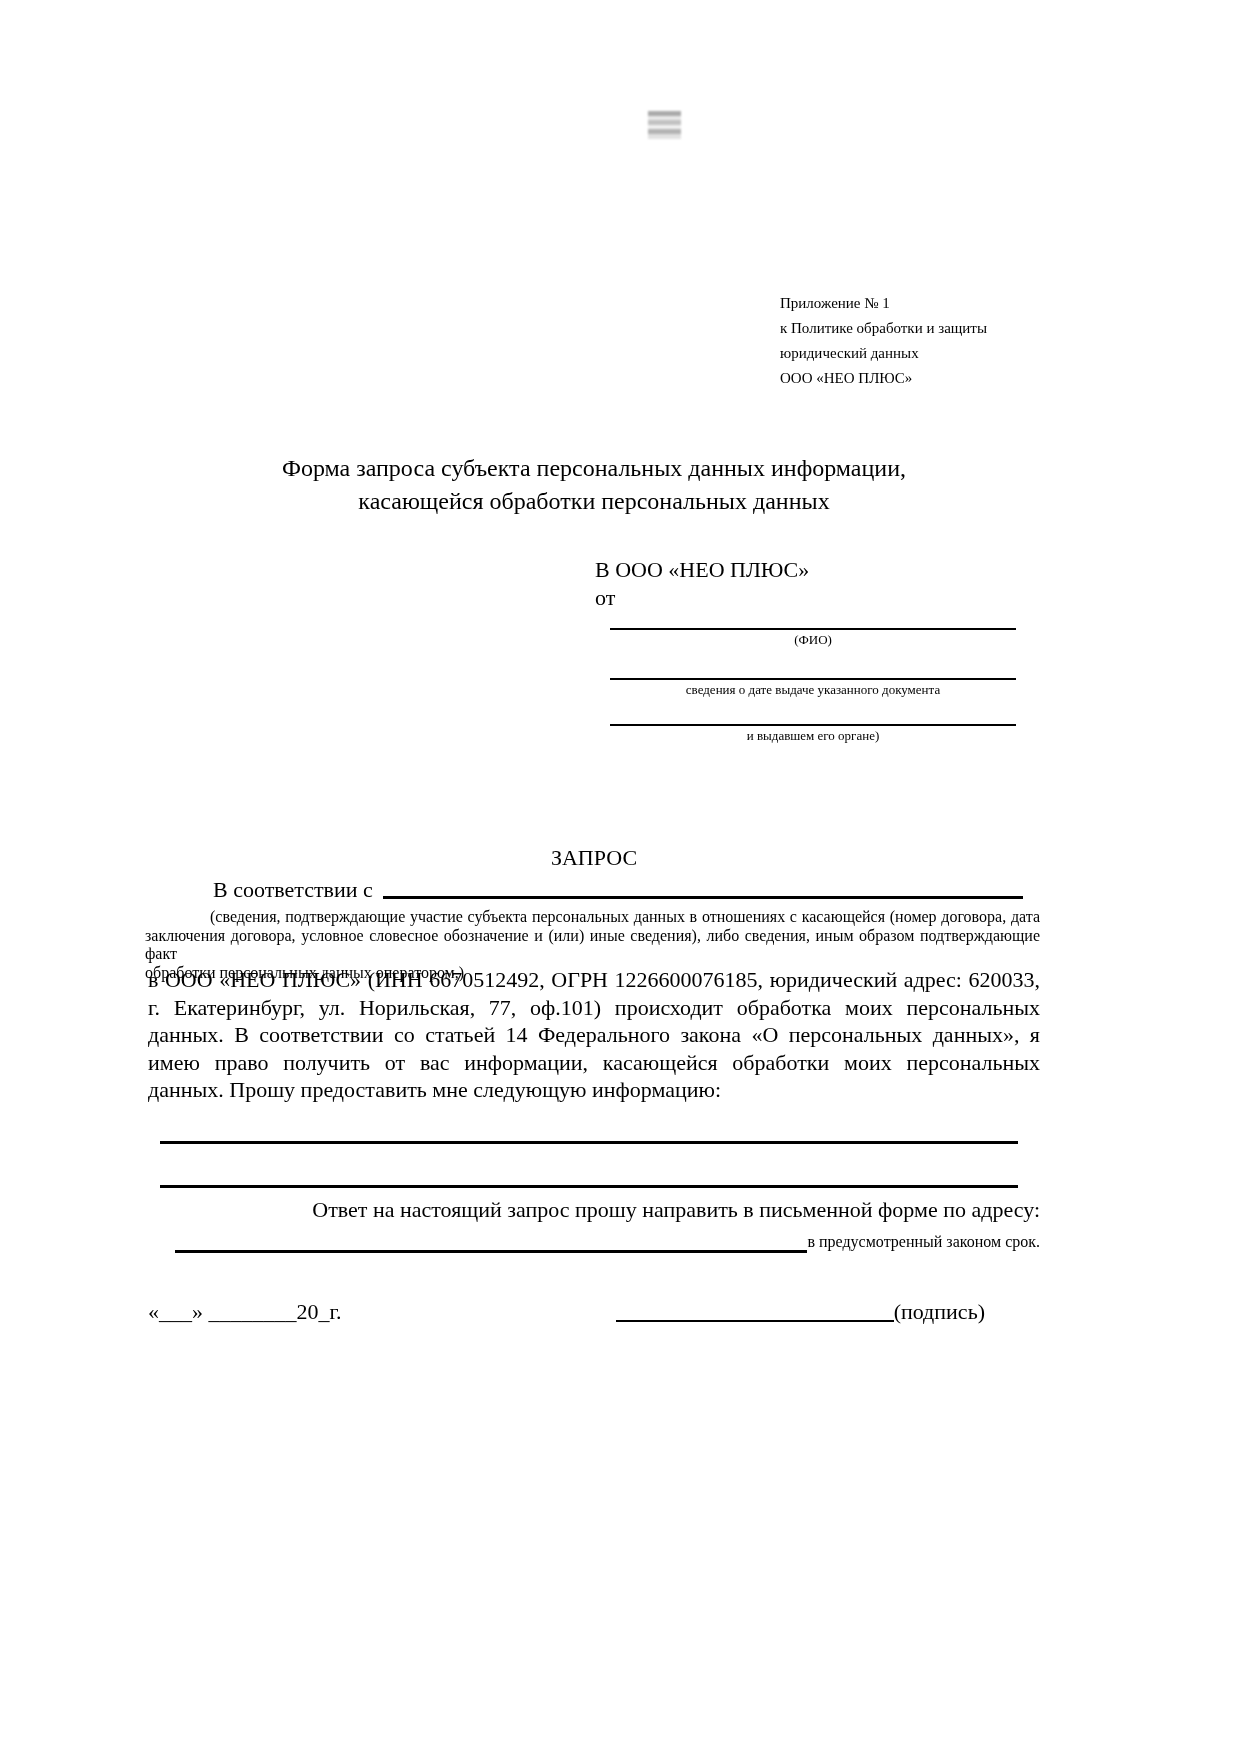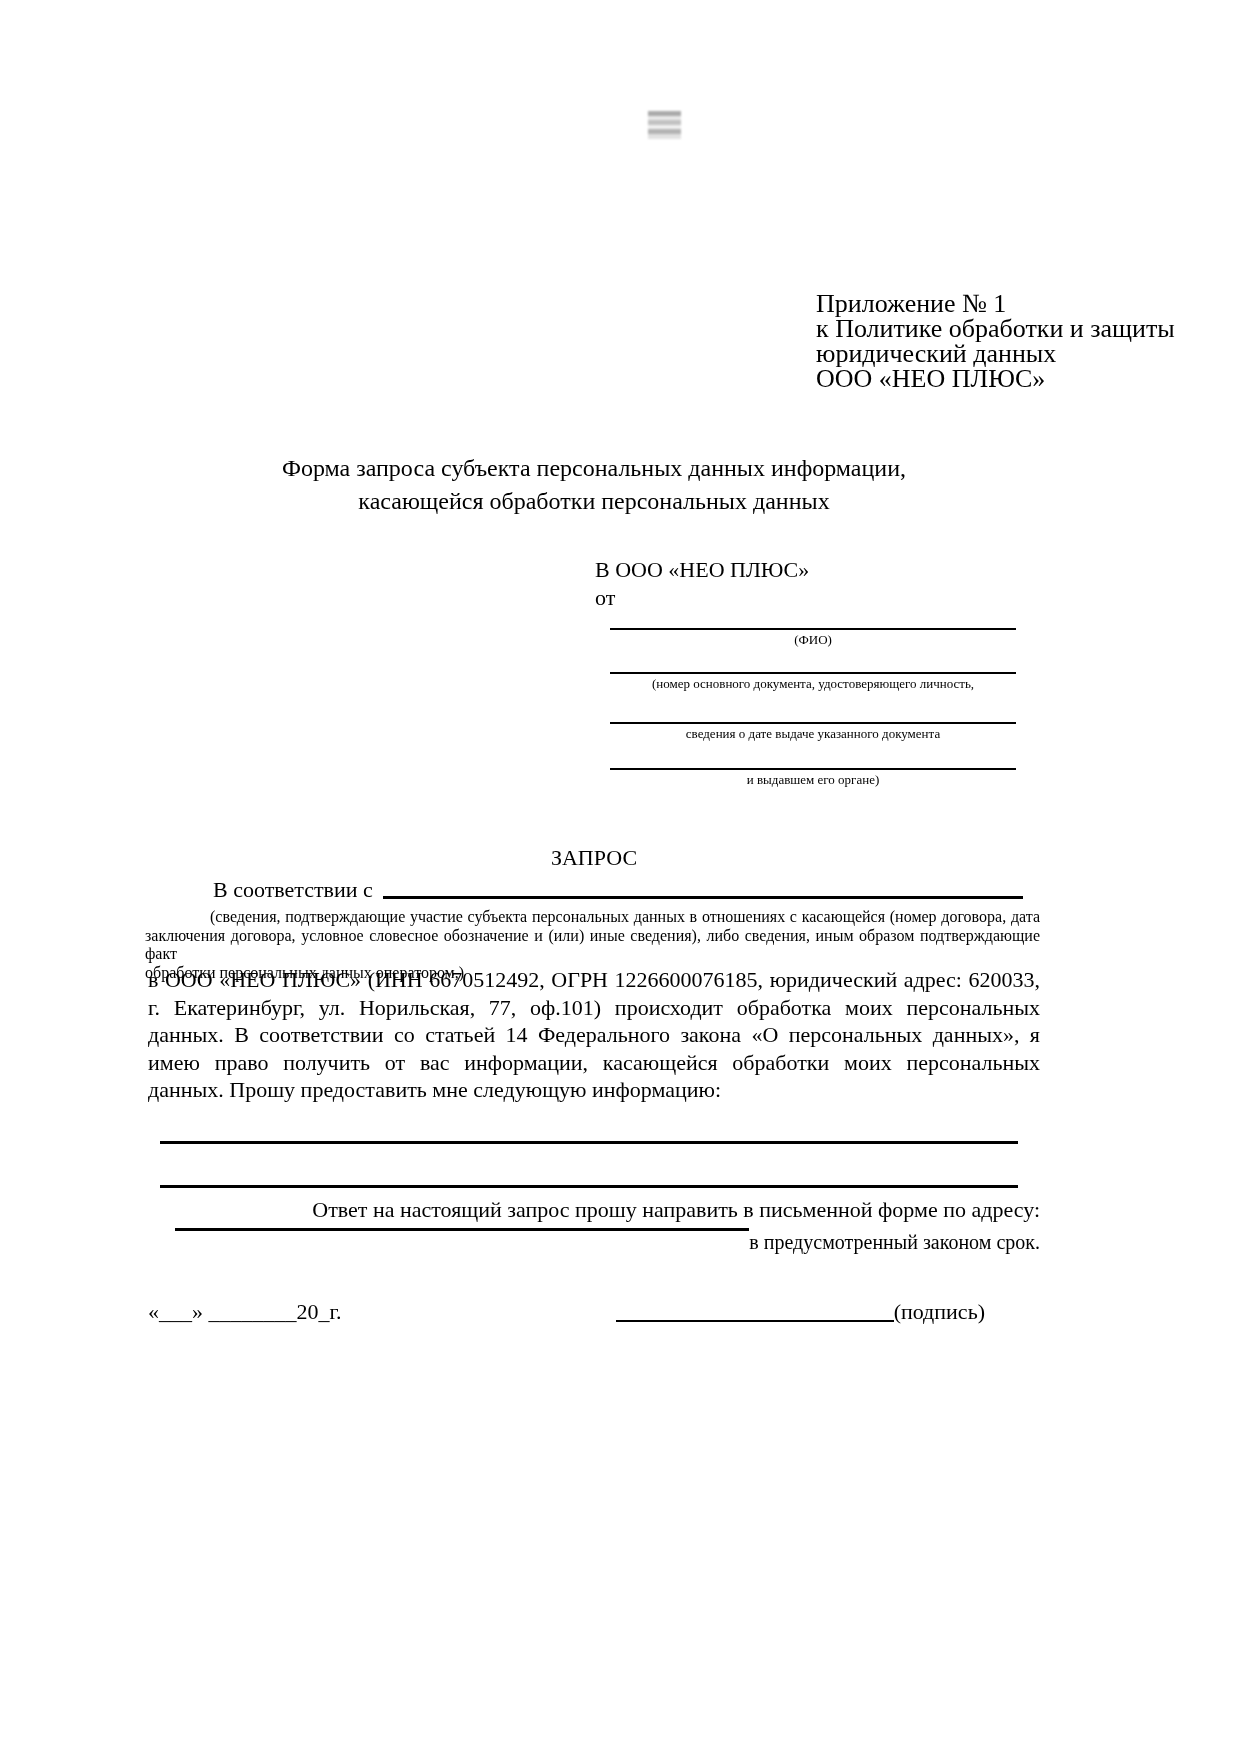--- a/index.html
+++ b/index.html
@@ -11,21 +11,21 @@
     font-family:"Liberation Serif","DejaVu Serif",serif;
     overflow:hidden;
   }
   .scan-logo {
     position:absolute; left:648px; top:111px; width:33px; height:28px;
     background:repeating-linear-gradient(180deg,
       #aaaaaa 0 5px, #e9e9e9 5px 9px, #c2c2c2 9px 14px,
       #f1f1f1 14px 18px, #b3b3b3 18px 23px, #e2e2e2 23px 28px);
     filter:blur(1.2px);
   }
-  .appendix { position:absolute; left:816px; top:291px; font-size:26px; line-height:25px; }
+  .appendix { position:absolute; left:780px; top:291px; font-size:15px; line-height:25px; }
   .doc-title {
     position:absolute; left:148px; top:452px; width:892px;
     text-align:center; font-weight:normal; font-size:24px; line-height:33px;
   }
   .addressee { position:absolute; left:595px; top:556px; width:428px; font-size:22px; }
   .addr-line { line-height:28px; }
   .field { margin-left:15px; width:406px; }
   .field-rule { border-top:2px solid #000; height:0; }
   .field-caption { font-size:13px; line-height:20px; text-align:center; }
   .f1 { margin-top:16px; } .f2 { margin-top:22px; } .f3 { margin-top:28px; } .f4 { margin-top:24px; }
@@ -50,21 +50,21 @@
     font-size:22px; line-height:27.5px;
   }
   .blank-rule { position:absolute; border-top:3px solid #000; height:0; width:858px; left:160px; }
   .b1 { top:1141px; } .b2 { top:1185px; }
   .reply-text {
     position:absolute; left:148px; top:1196px; width:892px;
     text-align:right; font-size:22px; line-height:28px;
   }
   .reply-row {
     position:absolute; left:148px; top:1228px; width:892px;
-    font-size:20px; line-height:28px; display:flex; align-items:flex-start;
+    font-size:16px; line-height:28px; display:flex; align-items:flex-end;
   }
   .reply-fill { flex:1; border-bottom:3px solid #000; margin:0 0 3px 27px; }
   .reply-tail { white-space:nowrap; }
   .bottom-row {
     position:absolute; left:148px; top:1298px; width:892px;
     font-size:22px; line-height:28px; display:flex; align-items:flex-start;
   }
   .sig-group { margin-left:auto; margin-right:55px; display:flex; align-items:flex-end; }
   .sig-rule { width:278px; border-bottom:2px solid #000; margin-bottom:4px; }
 </style>
@@ -87,24 +87,20 @@
     <div>касающейся обработки персональных данных</div>
   </div>
 
   <div class="addressee">
     <div class="addr-line">В ООО «НЕО ПЛЮС»</div>
     <div class="addr-line">от</div>
 
     <div class="field f1">
       <div class="field-rule"></div>
       <div class="field-caption">(ФИО)</div>
-    </div>
-    <div class="field f2">
-      <div class="field-rule"></div>
-      <div class="field-caption">(номер основного документа, удостоверяющего личность,</div>
     </div>
     <div class="field f3">
       <div class="field-rule"></div>
       <div class="field-caption">сведения о дате выдаче указанного документа</div>
     </div>
     <div class="field f4">
       <div class="field-rule"></div>
       <div class="field-caption">и выдавшем его органе)</div>
     </div>
   </div>

